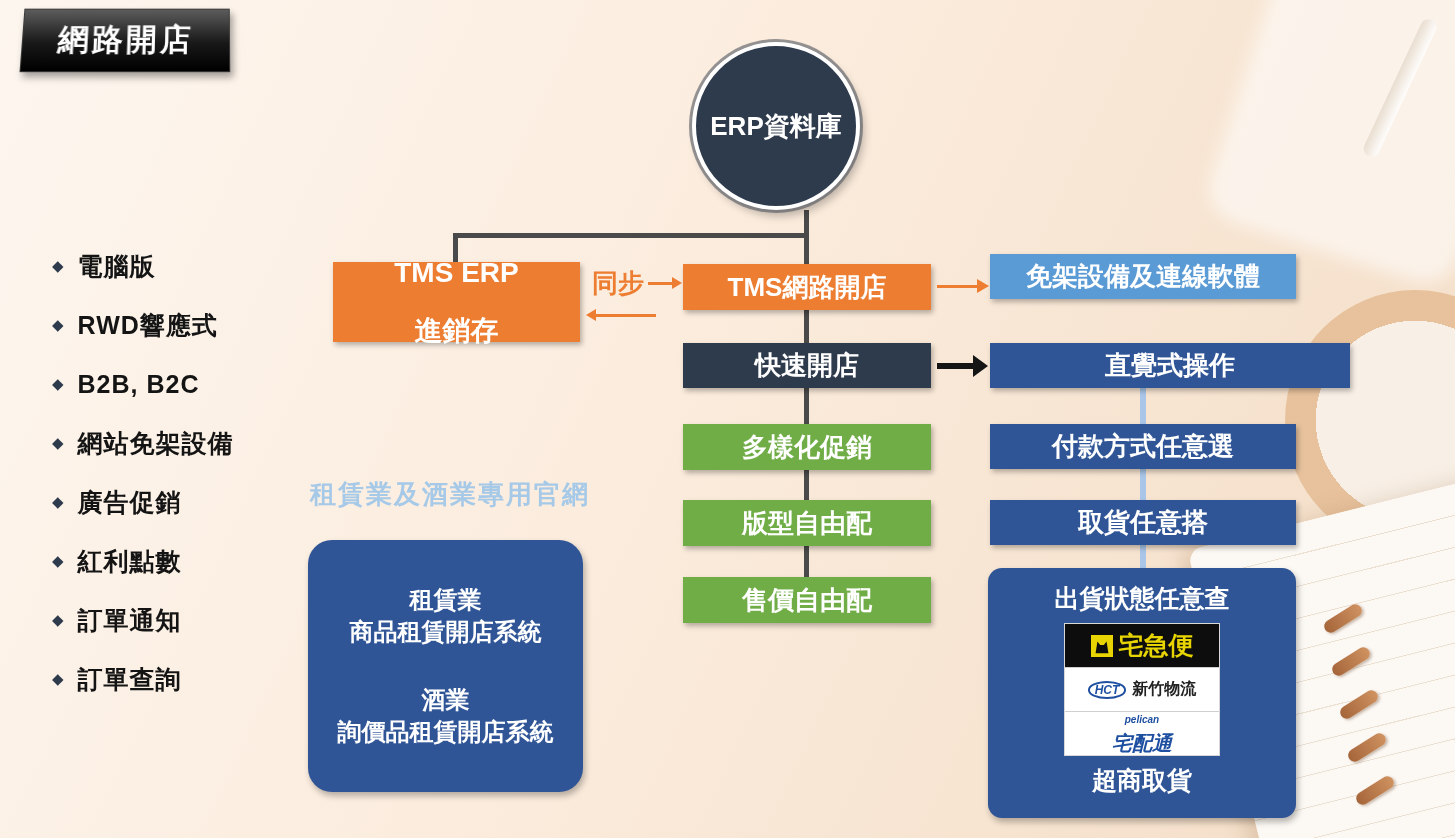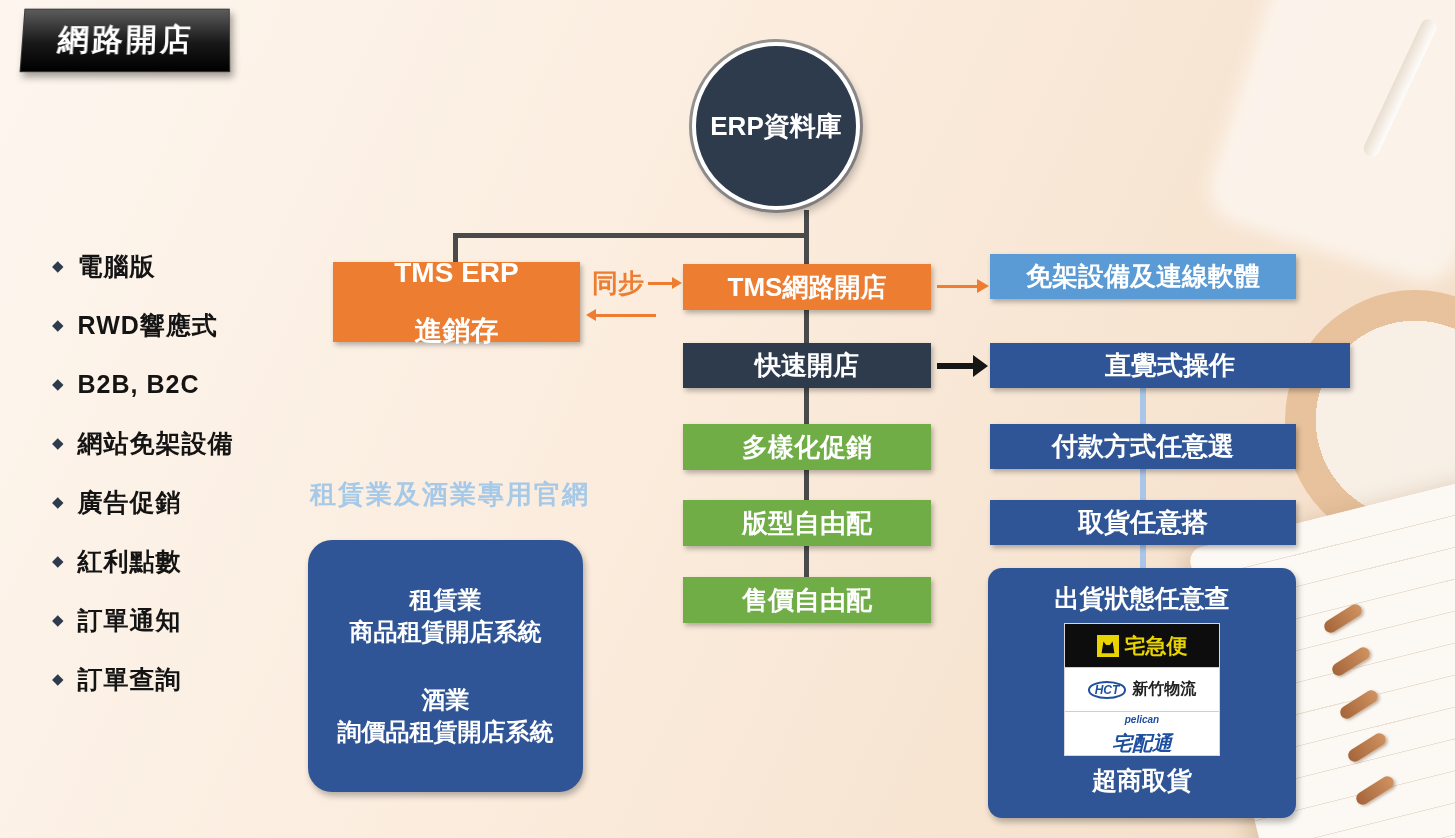--- a/index.html
+++ b/index.html
@@ -97,21 +97,21 @@
   .ship-box{
     position:absolute; left:988px; top:568px; width:308px; height:250px; border-radius:14px;
     background:#2f5597; z-index:2; box-shadow:2px 4px 6px rgba(0,0,0,.28);
     display:flex; flex-direction:column; align-items:center;
     color:#fff; font-weight:bold;
   }
   .ship-title{margin-top:14px; font-size:25px;}
   .logo-panel{margin-top:8px; width:154px; background:#fff; border:1px solid #d8d8d8;}
   .logo-row{height:43px; display:flex; align-items:center; justify-content:center; gap:6px; border-bottom:1px solid #cfcfcf;}
   .logo-row:last-child{border-bottom:none;}
-  .logo-yamato{background:#0d0d0d; color:#e8d400; font-size:21px; font-weight:bold;}
+  .logo-yamato{background:#0d0d0d; color:#e8d400; font-size:25px; font-weight:bold;}
   .logo-hct{background:#fff;}
   .hct-mark{color:#1e4fa0; font-style:italic; font-weight:bold; font-size:12px; border:2px solid #1e4fa0; border-radius:50%; padding:0 5px;}
   .hct-text{color:#222; font-size:16px; font-weight:bold;}
   .logo-pelican{background:#fff; flex-direction:column; gap:8px; line-height:1;}
   .pelican-mark{color:#1e4fa0; font-style:italic; font-size:10px;}
   .pelican-text{color:#1e4fa0; font-style:italic; font-weight:bold; font-size:20px;}
   .ship-footer{margin-top:8px; font-size:25px;}
 </style>
 </head>
 <body>

